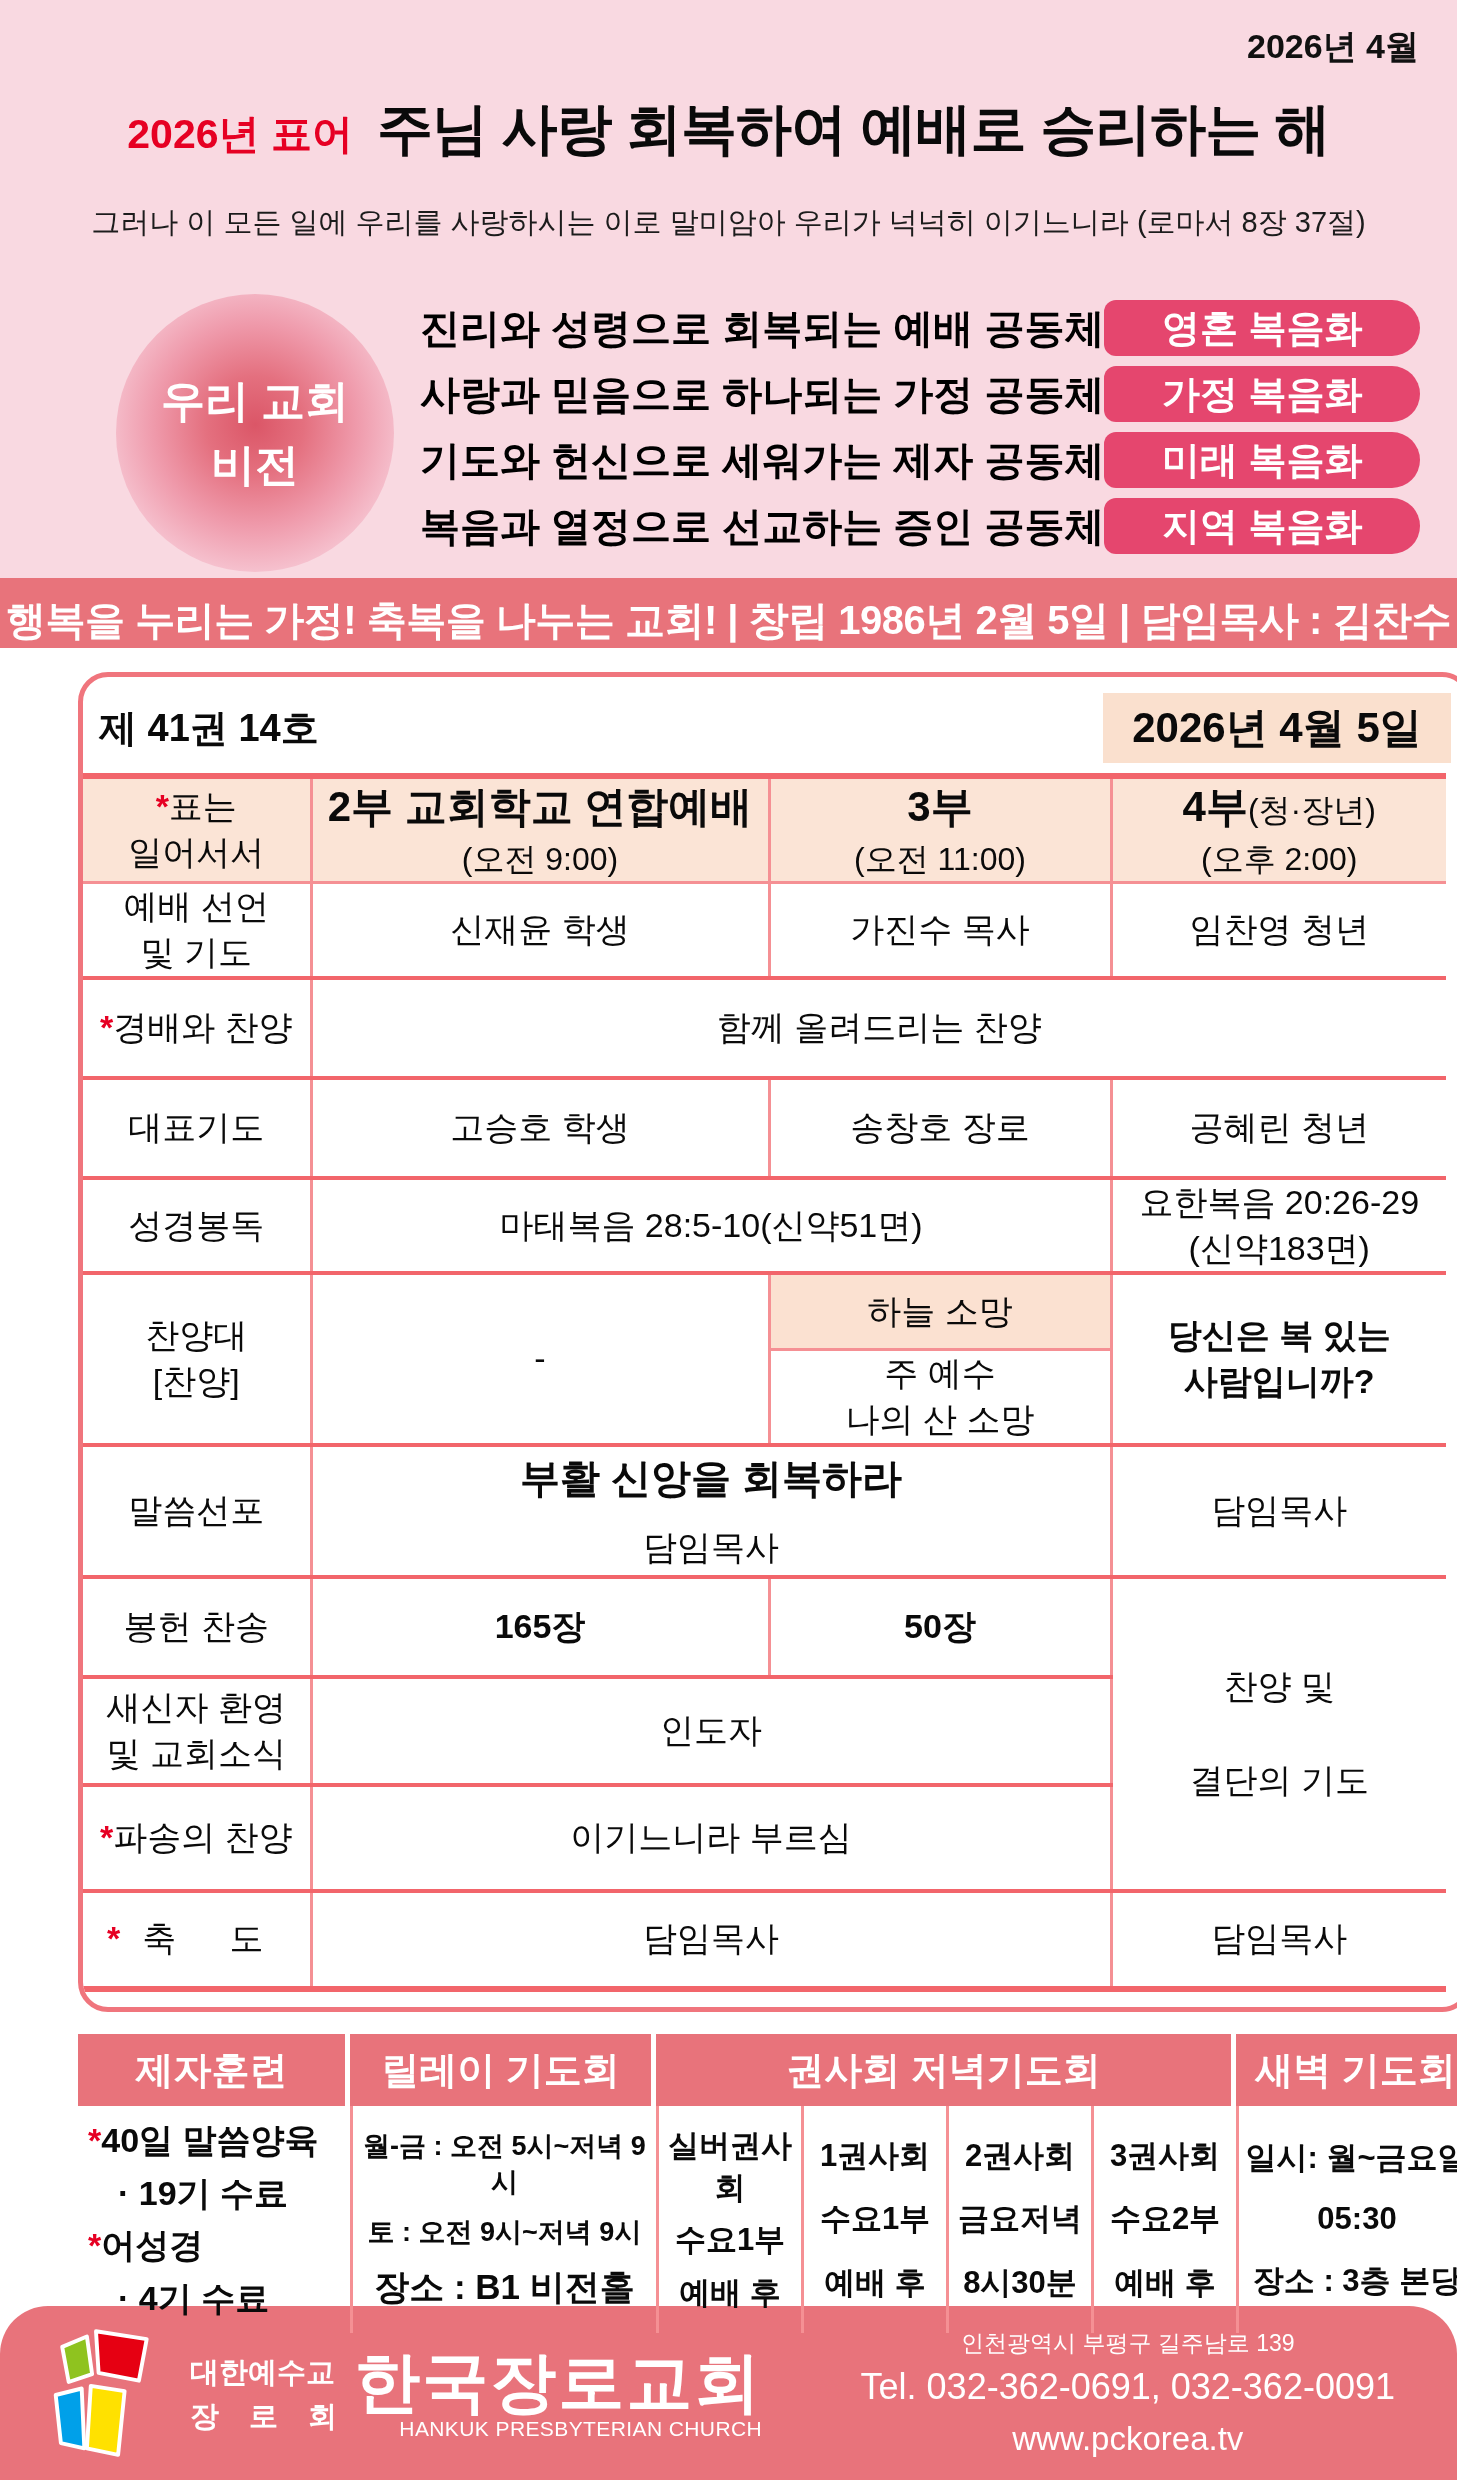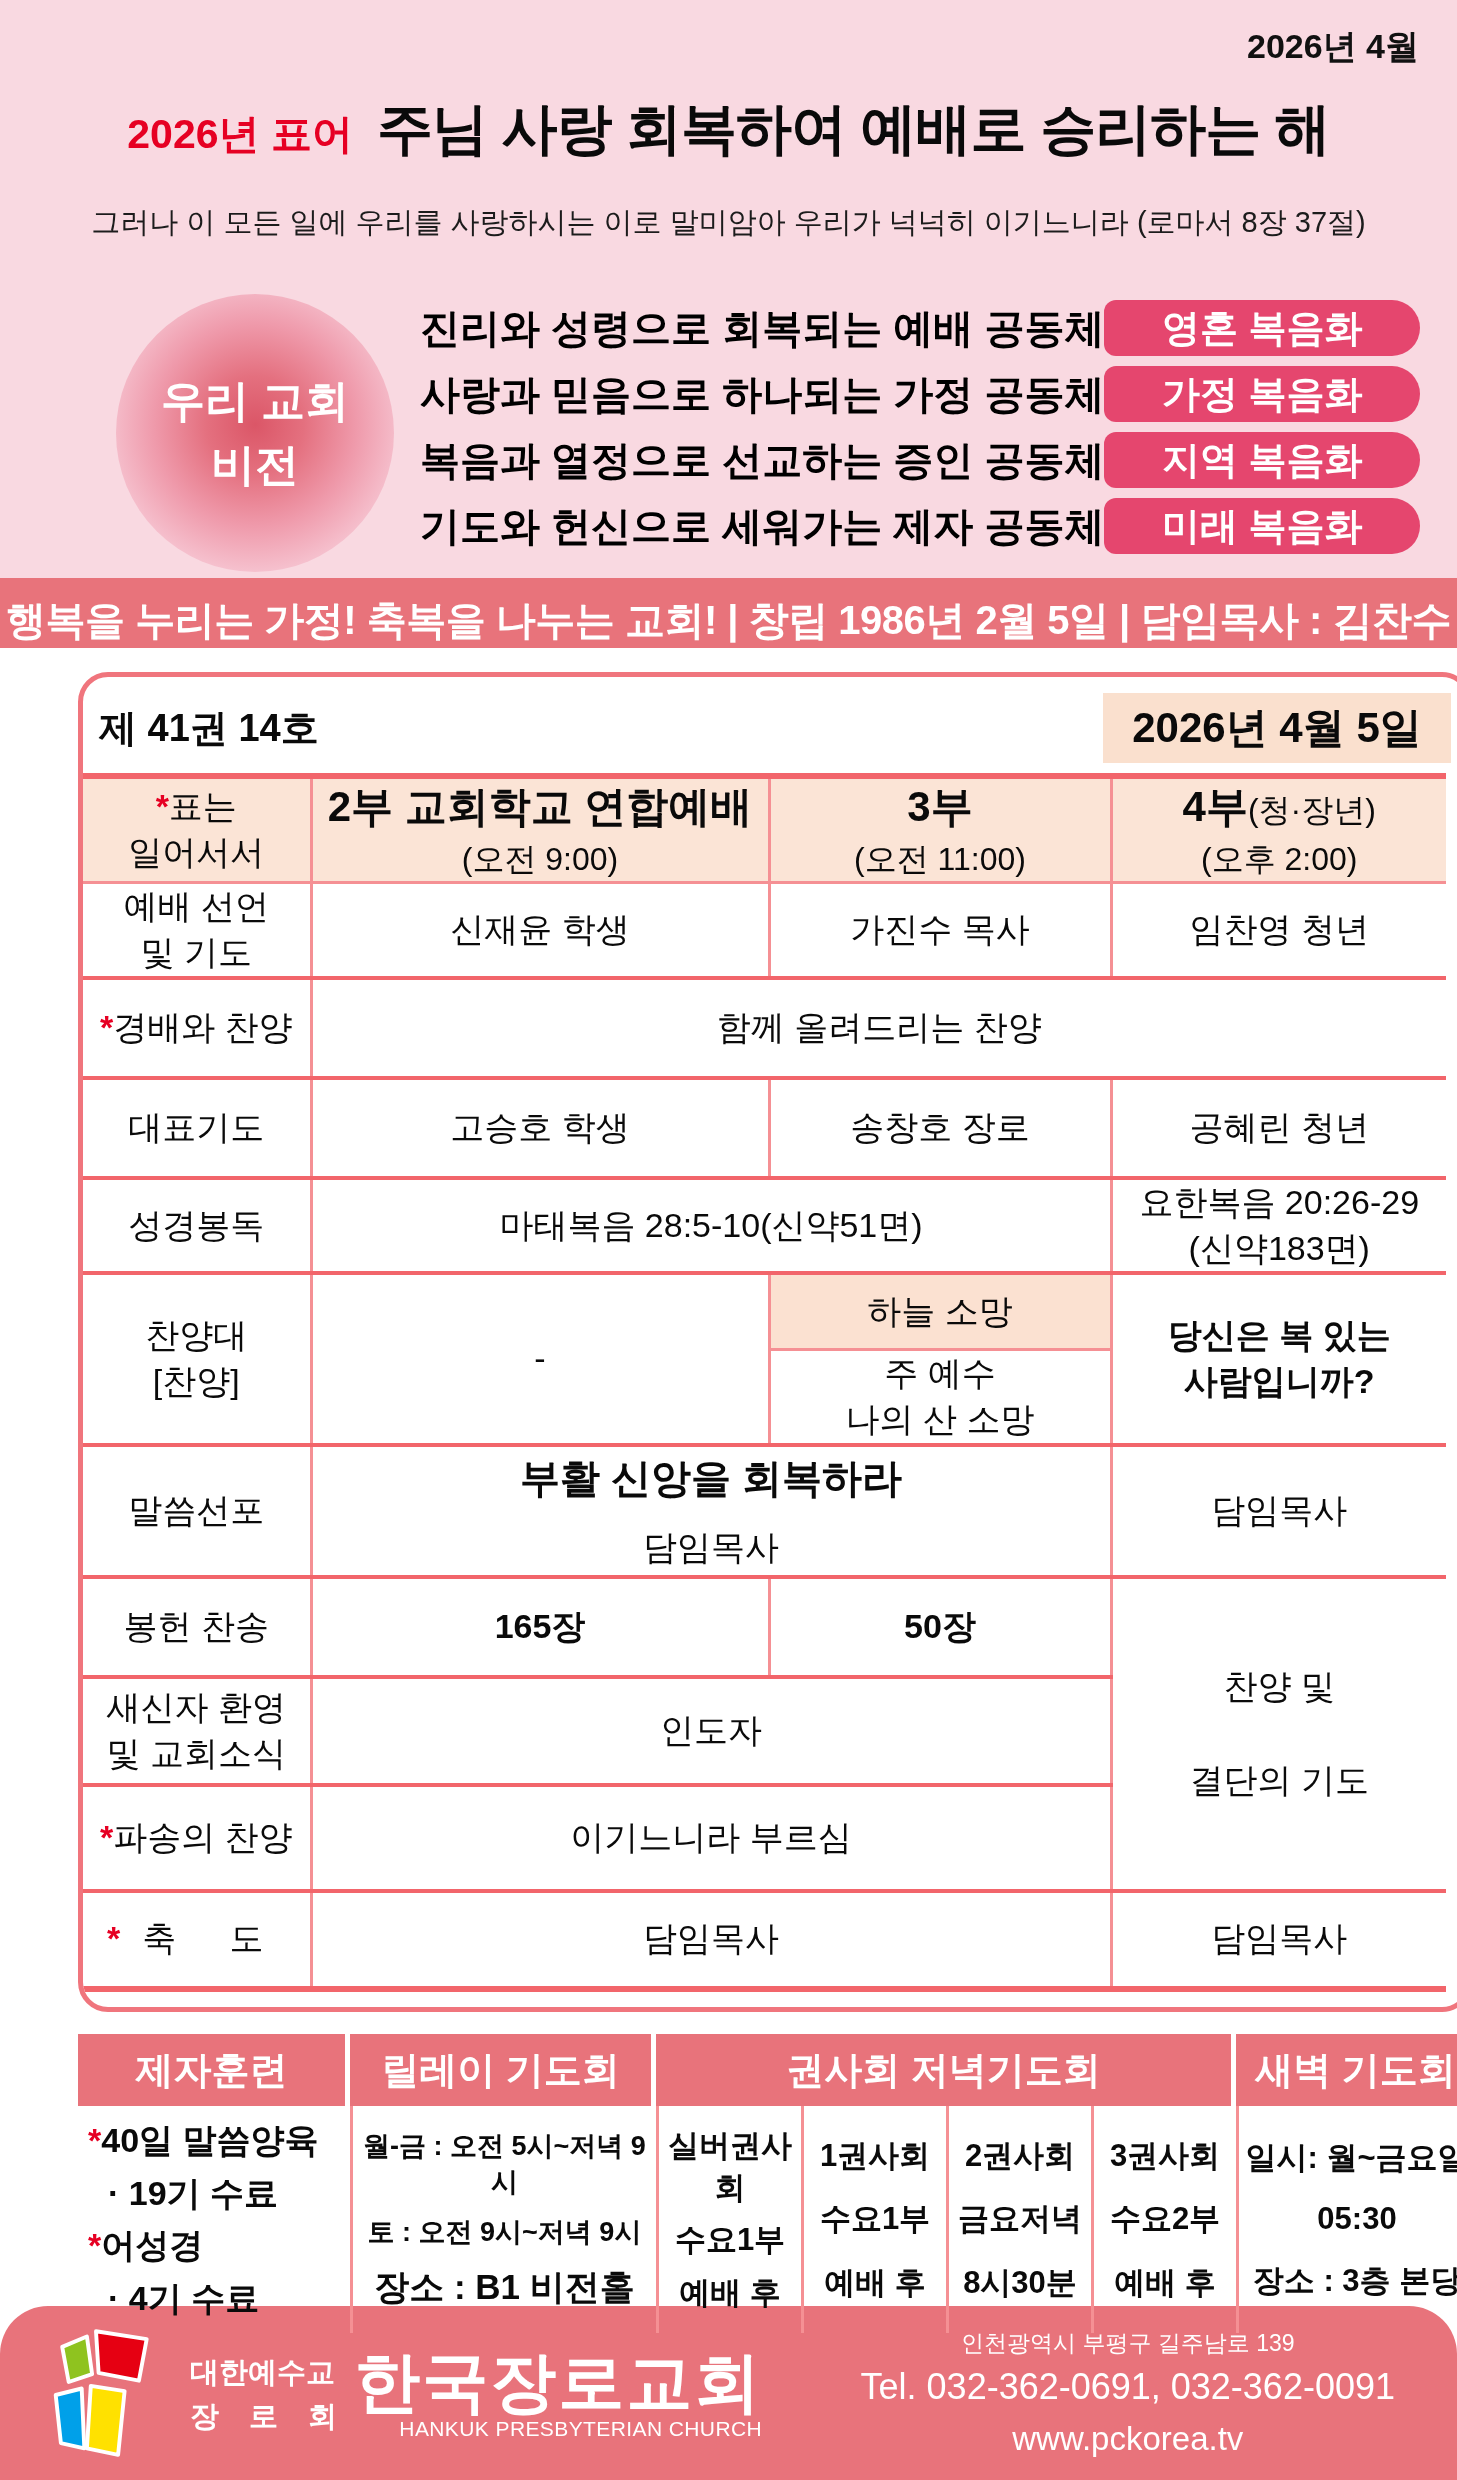--- a/index.html
+++ b/index.html
@@ -72,21 +72,21 @@
 
   
   .programs { margin:22px 0 0 30px; width:1397px; }
   .prog-headers { display:grid; grid-template-columns:272px 306px 580px 239px; }
   .prog-head { height:72px; background:#E8737B; color:#fff; display:flex; align-items:center; justify-content:center; font-size:38px; font-weight:bold; margin-right:5px; }
   .prog-head.lasth { margin-right:0; }
   .prog-body { display:grid; grid-template-columns:272px 306px 145px 145px 145px 145px 239px; height:194px; }
   .pb-cell { border-left:3px solid #F59094; display:flex; flex-direction:column; justify-content:space-evenly; align-items:center; font-weight:bold; font-size:31px; color:#0a0a0a; padding:8px 2px; box-sizing:border-box; text-align:center; }
   .pb-cell.first { border-left:none; align-items:flex-start; padding-left:10px; font-size:34px; justify-content:center; line-height:1.55; }
   .pb-line { white-space:nowrap; }
-  .pb-indent { margin-left:20px; }
+  .pb-indent { margin-left:30px; }
   .relay-s { font-size:27px; }
   .relay-b { font-size:35px;text-align:center; }
 
   
   .footer { height:177px; margin-top:3px; background:#E8737B; border-radius:48px 48px 0 0; display:flex; align-items:center; padding:0 62px 0 44px; box-sizing:border-box; color:#fff; }
   .logo { width:130px; height:136px; flex:0 0 auto; }
   .denom { margin-left:16px; font-size:29px; font-weight:bold; line-height:1.5; white-space:nowrap; }
   .denom-l2 { letter-spacing:11px; }
   .church { margin-left:6px; }
   .church-name { font-size:66px; font-weight:bold; letter-spacing:2px; line-height:1; white-space:nowrap; }
@@ -117,26 +117,26 @@
       <div class="vision-rows">
         <div class="vision-row">
           <span class="vision-text">진리와 성령으로 회복되는 예배 공동체</span>
           <span class="vision-badge">영혼 복음화</span>
         </div>
         <div class="vision-row">
           <span class="vision-text">사랑과 믿음으로 하나되는 가정 공동체</span>
           <span class="vision-badge">가정 복음화</span>
         </div>
         <div class="vision-row">
+          <span class="vision-text">기도와 헌신으로 세워가는 제자 공동체</span>
+          <span class="vision-badge">미래 복음화</span>
+        </div>
+        <div class="vision-row">
           <span class="vision-text">복음과 열정으로 선교하는 증인 공동체</span>
           <span class="vision-badge">지역 복음화</span>
-        </div>
-        <div class="vision-row">
-          <span class="vision-text">기도와 헌신으로 세워가는 제자 공동체</span>
-          <span class="vision-badge">미래 복음화</span>
         </div>
       </div>
     </div>
   </section>
 
   <div class="banner">
     <span>행복을 누리는 가정! 축복을 나누는 교회! | 창립 1986년 2월 5일 | 담임목사 : 김찬수</span>
   </div>
 
   <section class="body-white">

